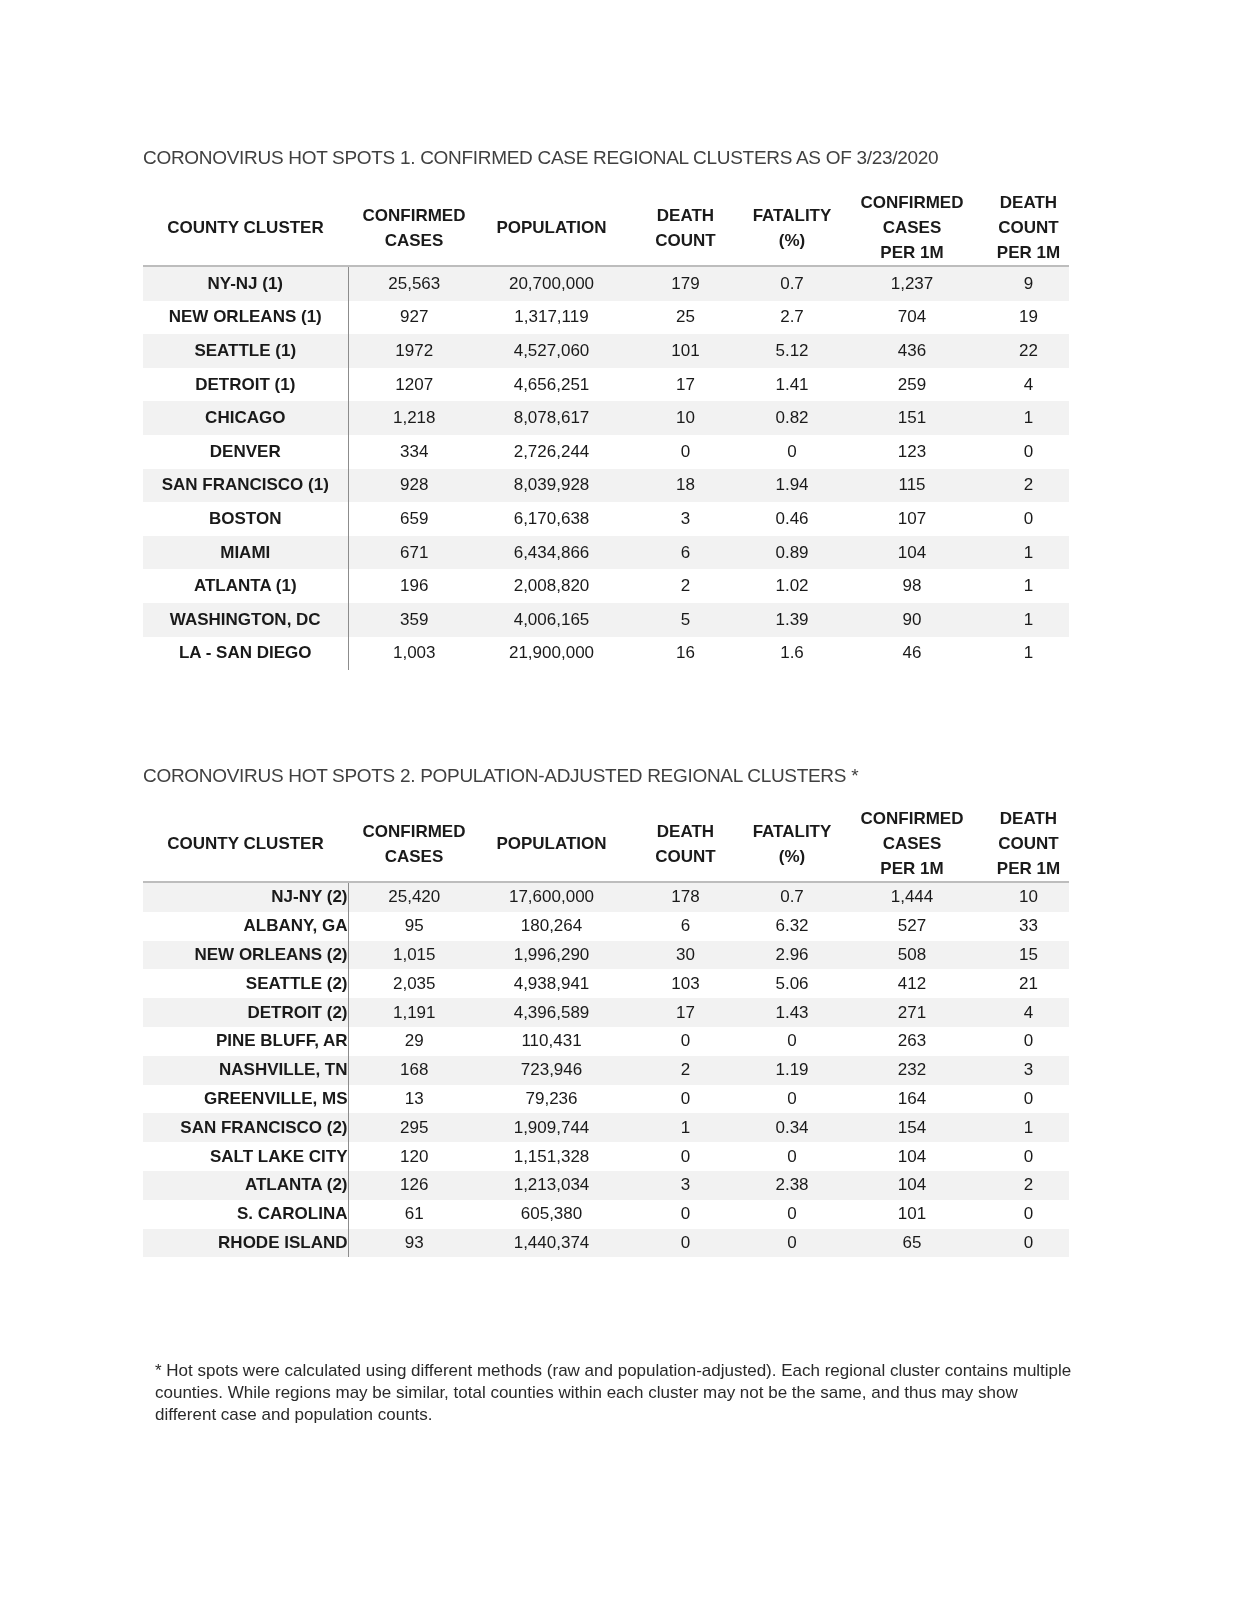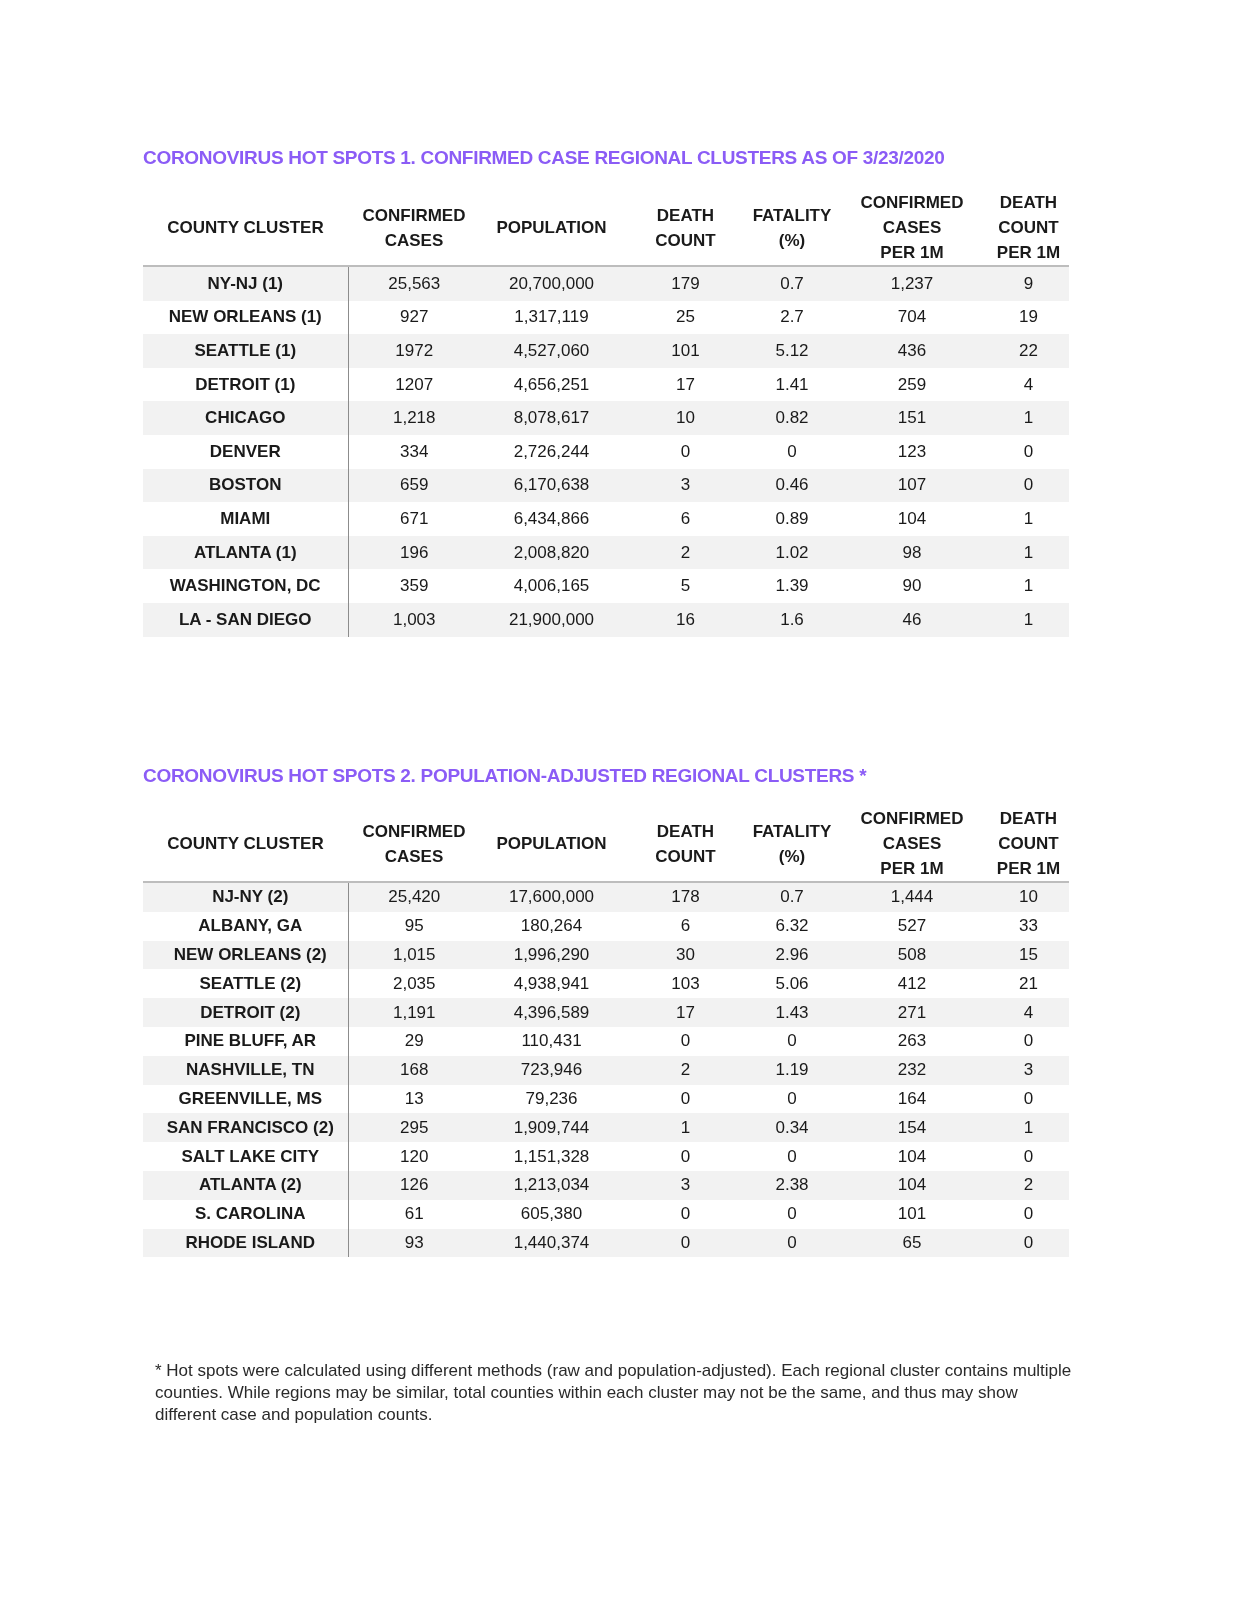--- a/index.html
+++ b/index.html
@@ -1,30 +1,30 @@
 <!DOCTYPE html>
 <html><head>
   <meta charset="utf-8">
   <style>
     html, body { margin: 0; padding: 0; background: #ffffff; }
     body { width: 1236px; height: 1600px; position: relative; font-family: "Liberation Sans", "DejaVu Sans", sans-serif; color: #1a1a1a; }
     .page { position: absolute; left: 143px; top: 0; width: 926px; }
-    .title { color: #8b5cf6; font-weight: bold; font-size: 19px; letter-spacing: -0.3px; position: absolute; left: 0; white-space: nowrap; }
+    .title { color: #404040; font-weight: normal; font-size: 19px; letter-spacing: -0.3px; position: absolute; left: 0; white-space: nowrap; }
     .t1-title { top: 147px; }
     .t2-title { top: 765px; }
     table { border-collapse: collapse; position: absolute; left: 0; width: 926px; table-layout: fixed; }
     .tbl1 { top: 190px; }
     .tbl2 { top: 806px; }
     th { font-weight: bold; font-size: 17px; text-align: center; vertical-align: middle; line-height: 25px; padding: 0; color: #1a1a1a; }
     thead tr { border-bottom: 2px solid #bdbdbd; }
     td { font-size: 17px; text-align: center; padding: 0; color: #1a1a1a; }
     td.name { font-weight: bold; border-right: 1px solid #8c8c8c; }
     .tbl1 td { height: 33.6px; }
     .tbl2 td { height: 28.8px; }
-    .tbl2 td.name { text-align: center; padding-left: 10px; }
+    .tbl2 td.name { text-align: right; padding-left: 10px; }
     tbody tr:nth-child(odd) { background: #f2f2f2; }
     col.c0 { width: 205px; } col.c1 { width: 132px; } col.c2 { width: 143px; }
     col.c3 { width: 125px; } col.c4 { width: 88px; } col.c5 { width: 152px; } col.c6 { width: 81px; }
     .footnote { position: absolute; left: 12px; top: 1360px; width: 920px; font-size: 17px; line-height: 22px; color: #2a2a2a; }
   </style>
 </head>
 <body>
 
 <div class="page">
   <div class="title t1-title">CORONOVIRUS HOT SPOTS 1. CONFIRMED CASE REGIONAL CLUSTERS AS OF 3/23/2020</div>
@@ -105,20 +105,29 @@
         <tr>
           <td class="name">DENVER</td>
           <td>334</td>
           <td>2,726,244</td>
           <td>0</td>
           <td>0</td>
           <td>123</td>
           <td>0</td>
         </tr>
         <tr>
+          <td class="name">SAN FRANCISCO (1)</td>
+          <td>928</td>
+          <td>8,039,928</td>
+          <td>18</td>
+          <td>1.94</td>
+          <td>115</td>
+          <td>2</td>
+        </tr>
+        <tr>
           <td class="name">BOSTON</td>
           <td>659</td>
           <td>6,170,638</td>
           <td>3</td>
           <td>0.46</td>
           <td>107</td>
           <td>0</td>
         </tr>
         <tr>
           <td class="name">MIAMI</td>

